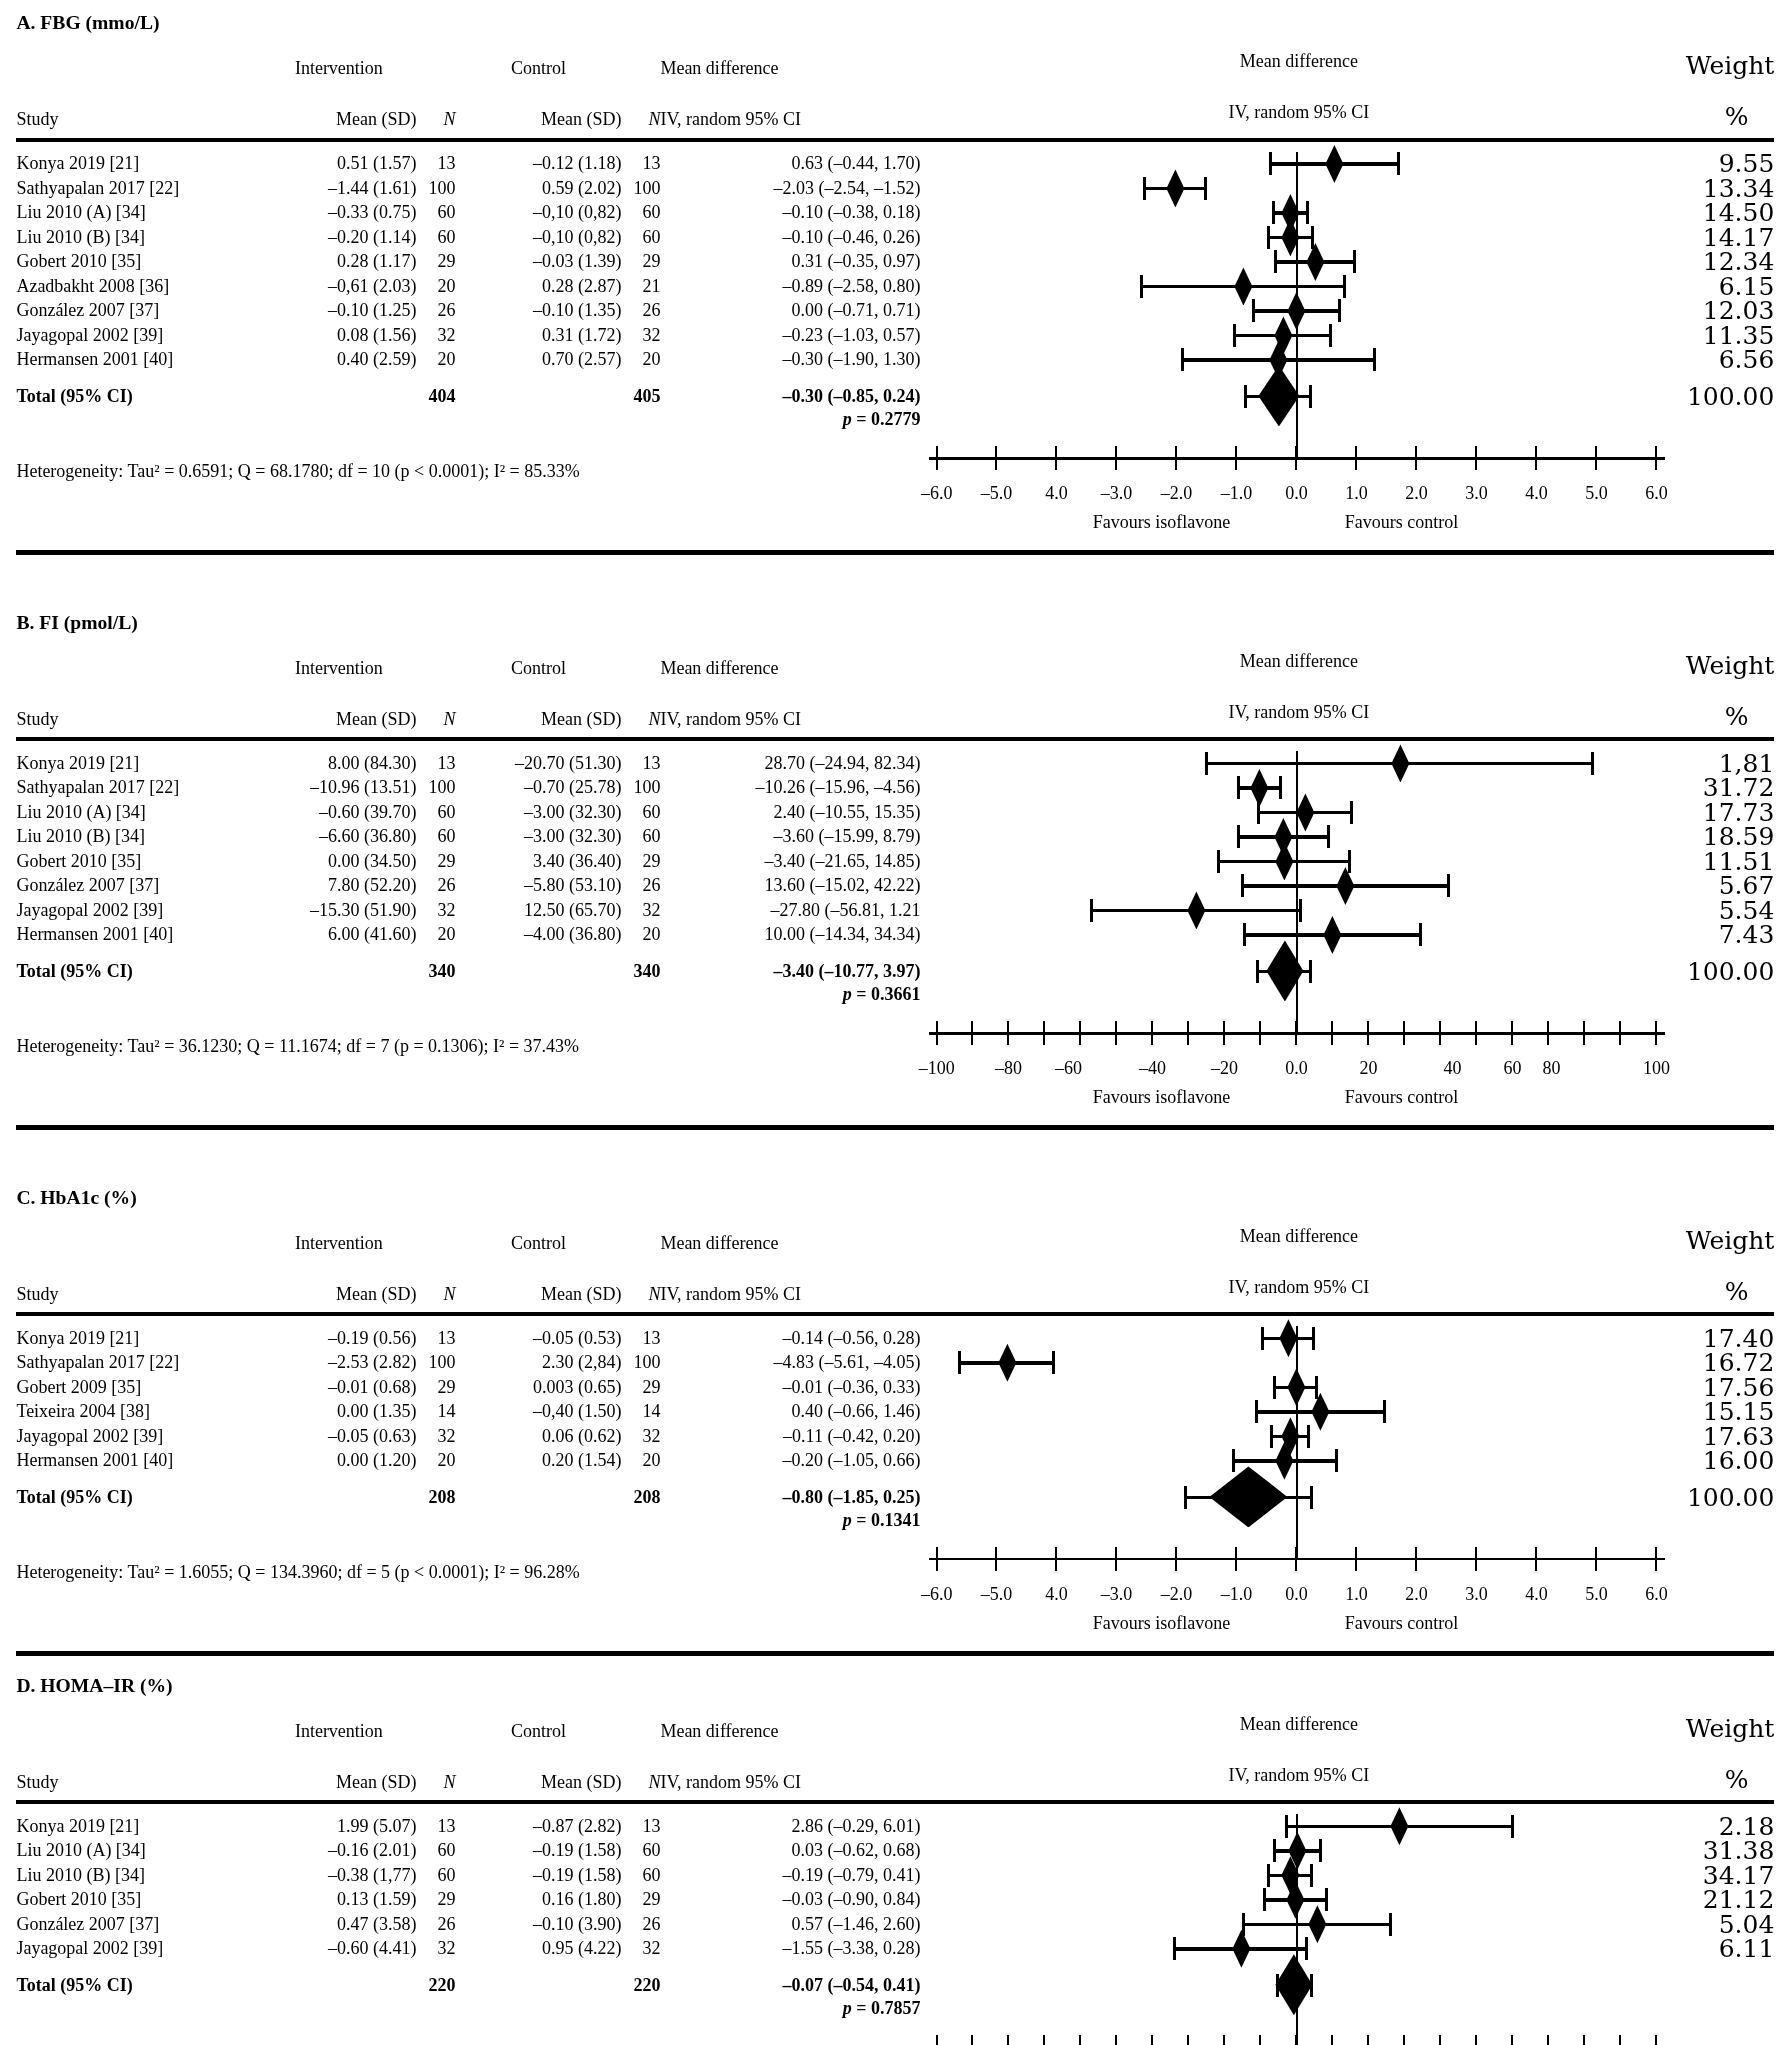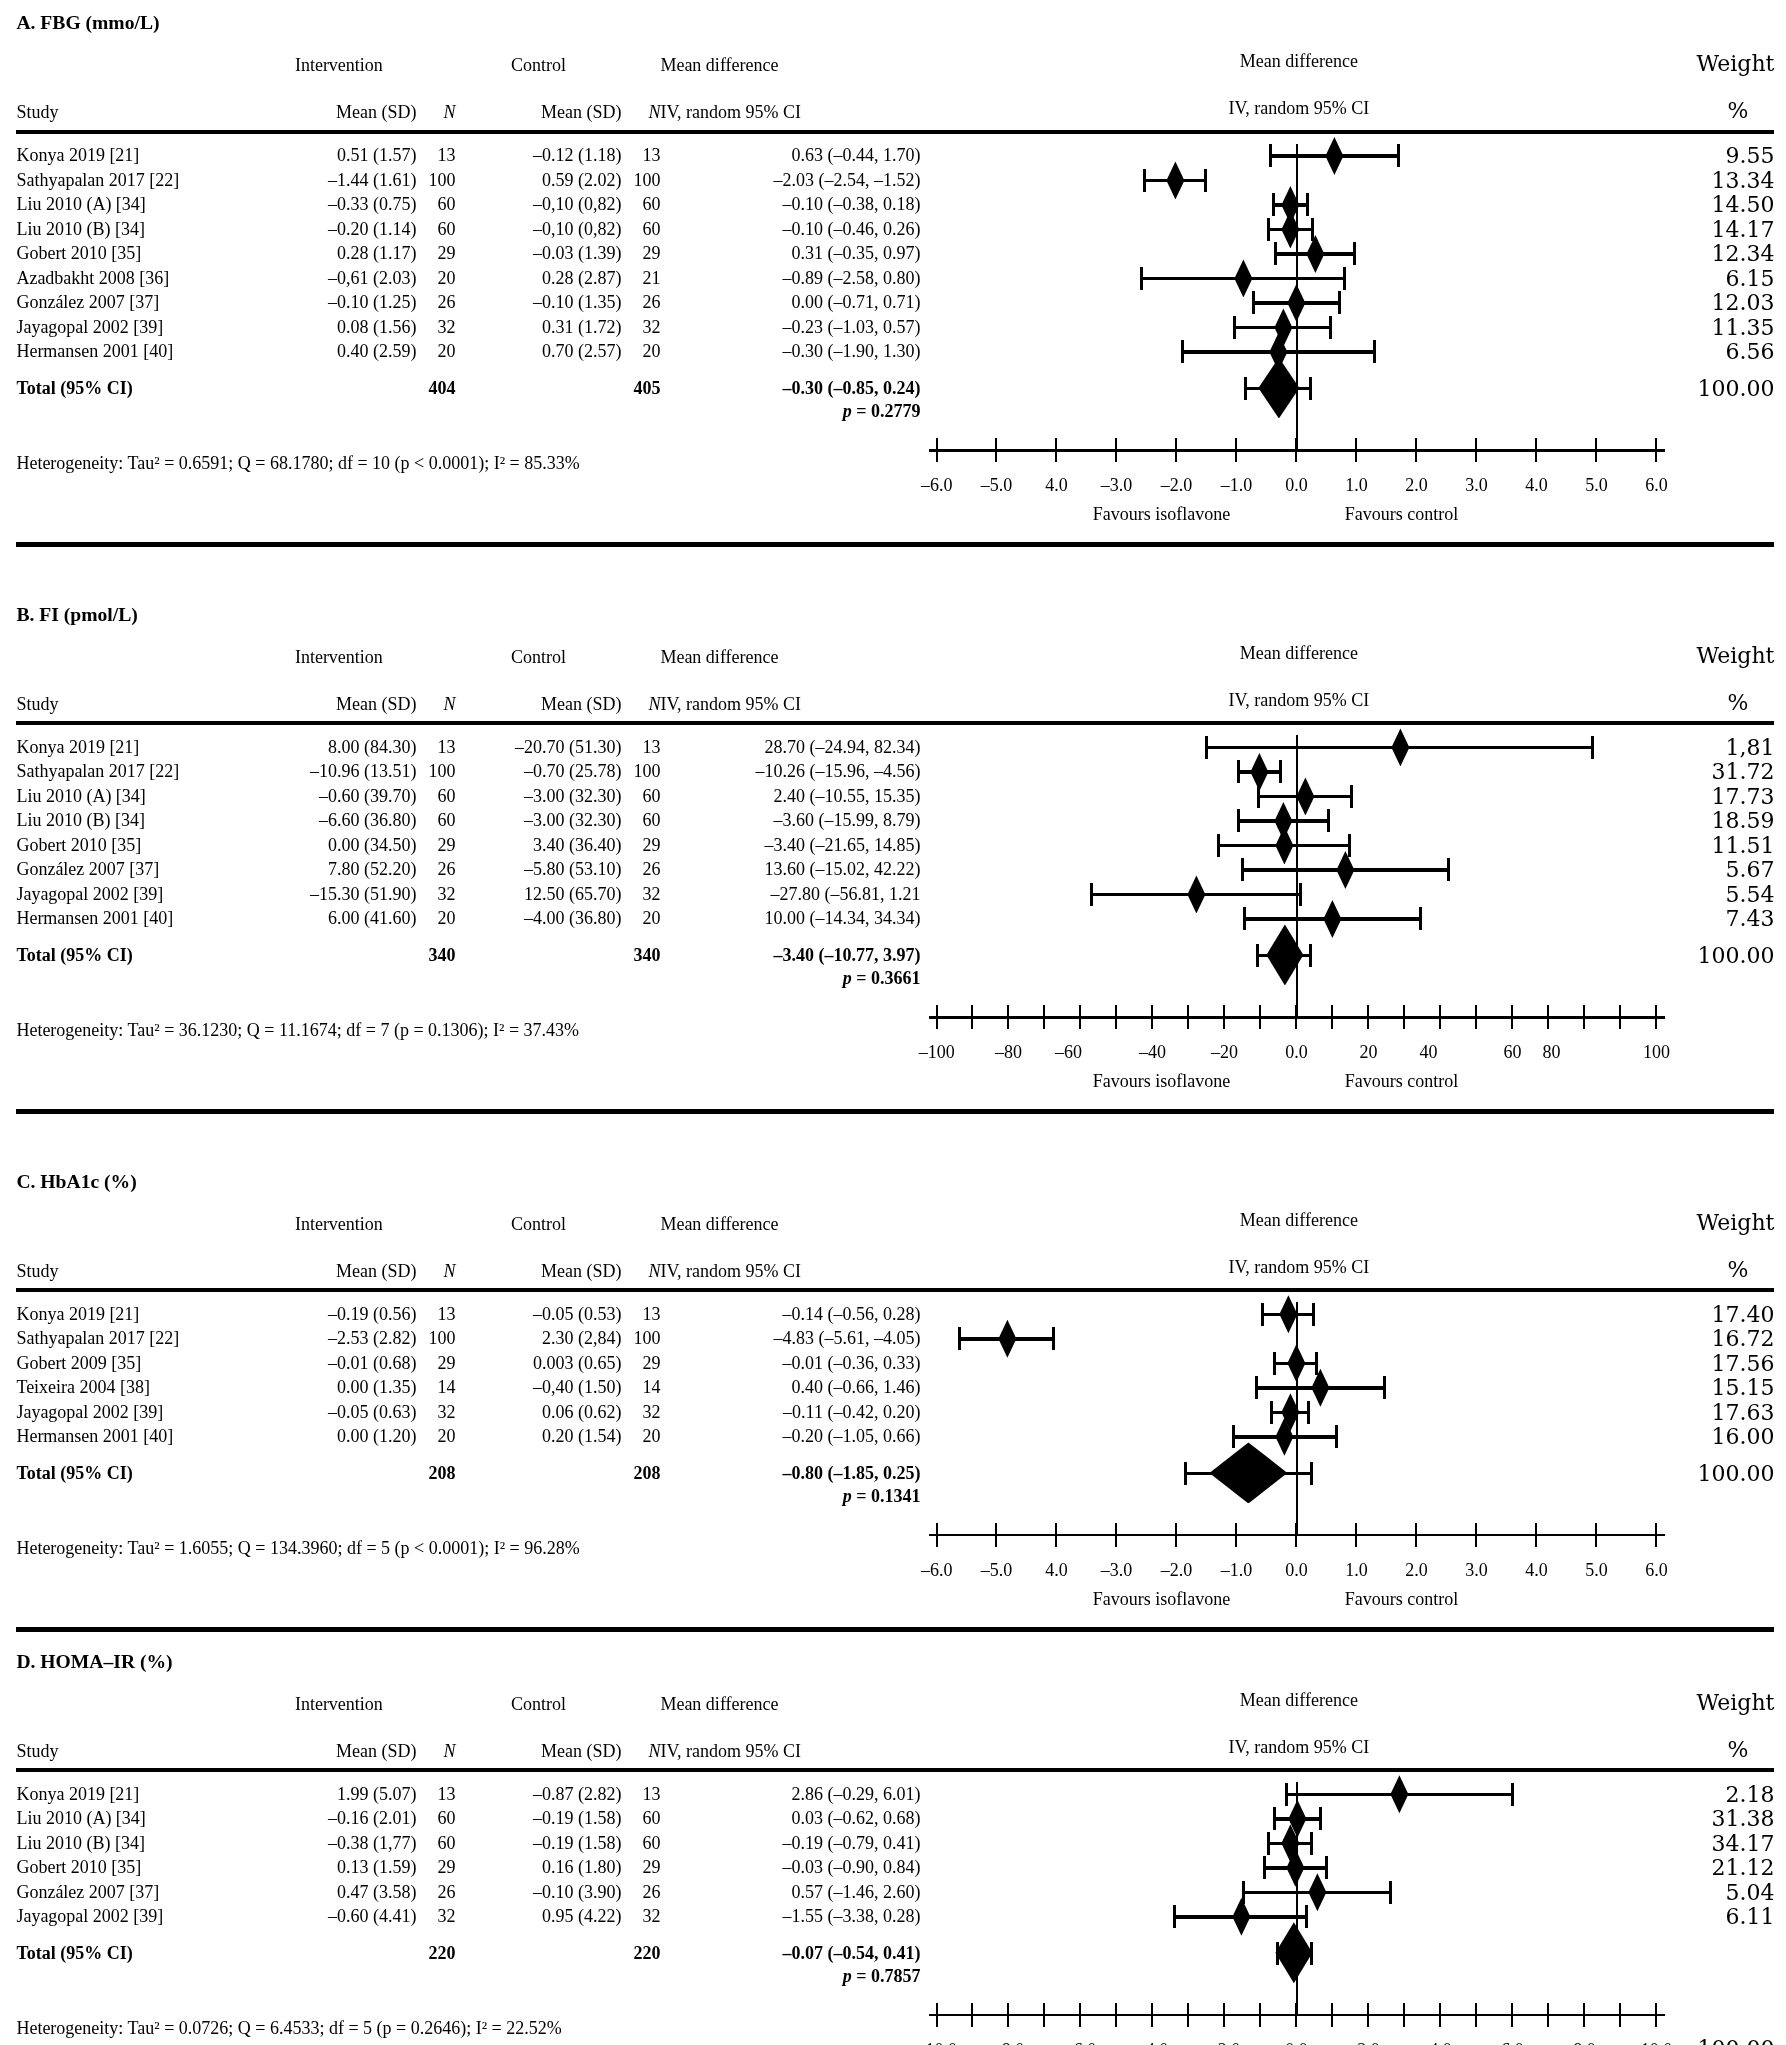--- a/index.html
+++ b/index.html
@@ -14,21 +14,21 @@
   .c-imean{width:155px;text-align:right;}
   .c-in{width:39px;text-align:right;}
   .c-cmean{width:166px;text-align:right;}
   .c-cn{width:39px;text-align:right;}
   .c-md{width:260px;text-align:right;}
   .c-plot{width:757px;position:relative;align-self:stretch;}
   .c-weight{flex:1;text-align:right;}
   .t-center{text-align:center;}
   .t-left{text-align:left;}
   .it{font-style:italic;}
-  .wfont{font-family:"DejaVu Serif", serif;font-size:22px;}
+  .wfont{font-family:"DejaVu Serif", serif;font-size:25px;}
   .nb{font-weight:normal;}
   .pct{padding-right:26px;}
   .head-rule{height:4.1px;background:#000;margin-top:6.5px;}
   .divider{height:4.9px;background:#000;margin-top:8.2px;}
   .plot-region{position:relative;}
   .zero-line{position:absolute;top:0;width:2px;background:#000;}
   .rows{margin-top:9.8px;}
   .study-row{height:24.5px;align-items:center;}
   .row-plot{height:100%;}
   .total-row{display:flex;align-items:center;height:24px;margin-top:12.3px;font-weight:bold;}
@@ -459,21 +459,21 @@
             <div class="tick" style="left: 663px;"></div>
             <div class="tick" style="left: 699px;"></div>
             <div class="tick" style="left: 735px;"></div>
             <span class="tick-label" style="left: 16.4px;">–100</span>
             <span class="tick-label" style="left: 88px;">–80</span>
             <span class="tick-label" style="left: 148px;">–60</span>
             <span class="tick-label" style="left: 232px;">–40</span>
             <span class="tick-label" style="left: 304px;">–20</span>
             <span class="tick-label" style="left: 376px;">0.0</span>
             <span class="tick-label" style="left: 448px;">20</span>
-            <span class="tick-label" style="left: 508px;">40</span>
+            <span class="tick-label" style="left: 532px;">40</span>
             <span class="tick-label" style="left: 592px;">60</span>
             <span class="tick-label" style="left: 631px;">80</span>
             <span class="tick-label" style="left: 736px;">100</span>
             <span class="favours" style="left: 241px;">Favours isoflavone</span>
             <span class="favours" style="left: 481px;">Favours control</span>
           </div>
 
       </div>
     </div>
     <div class="divider"></div>

